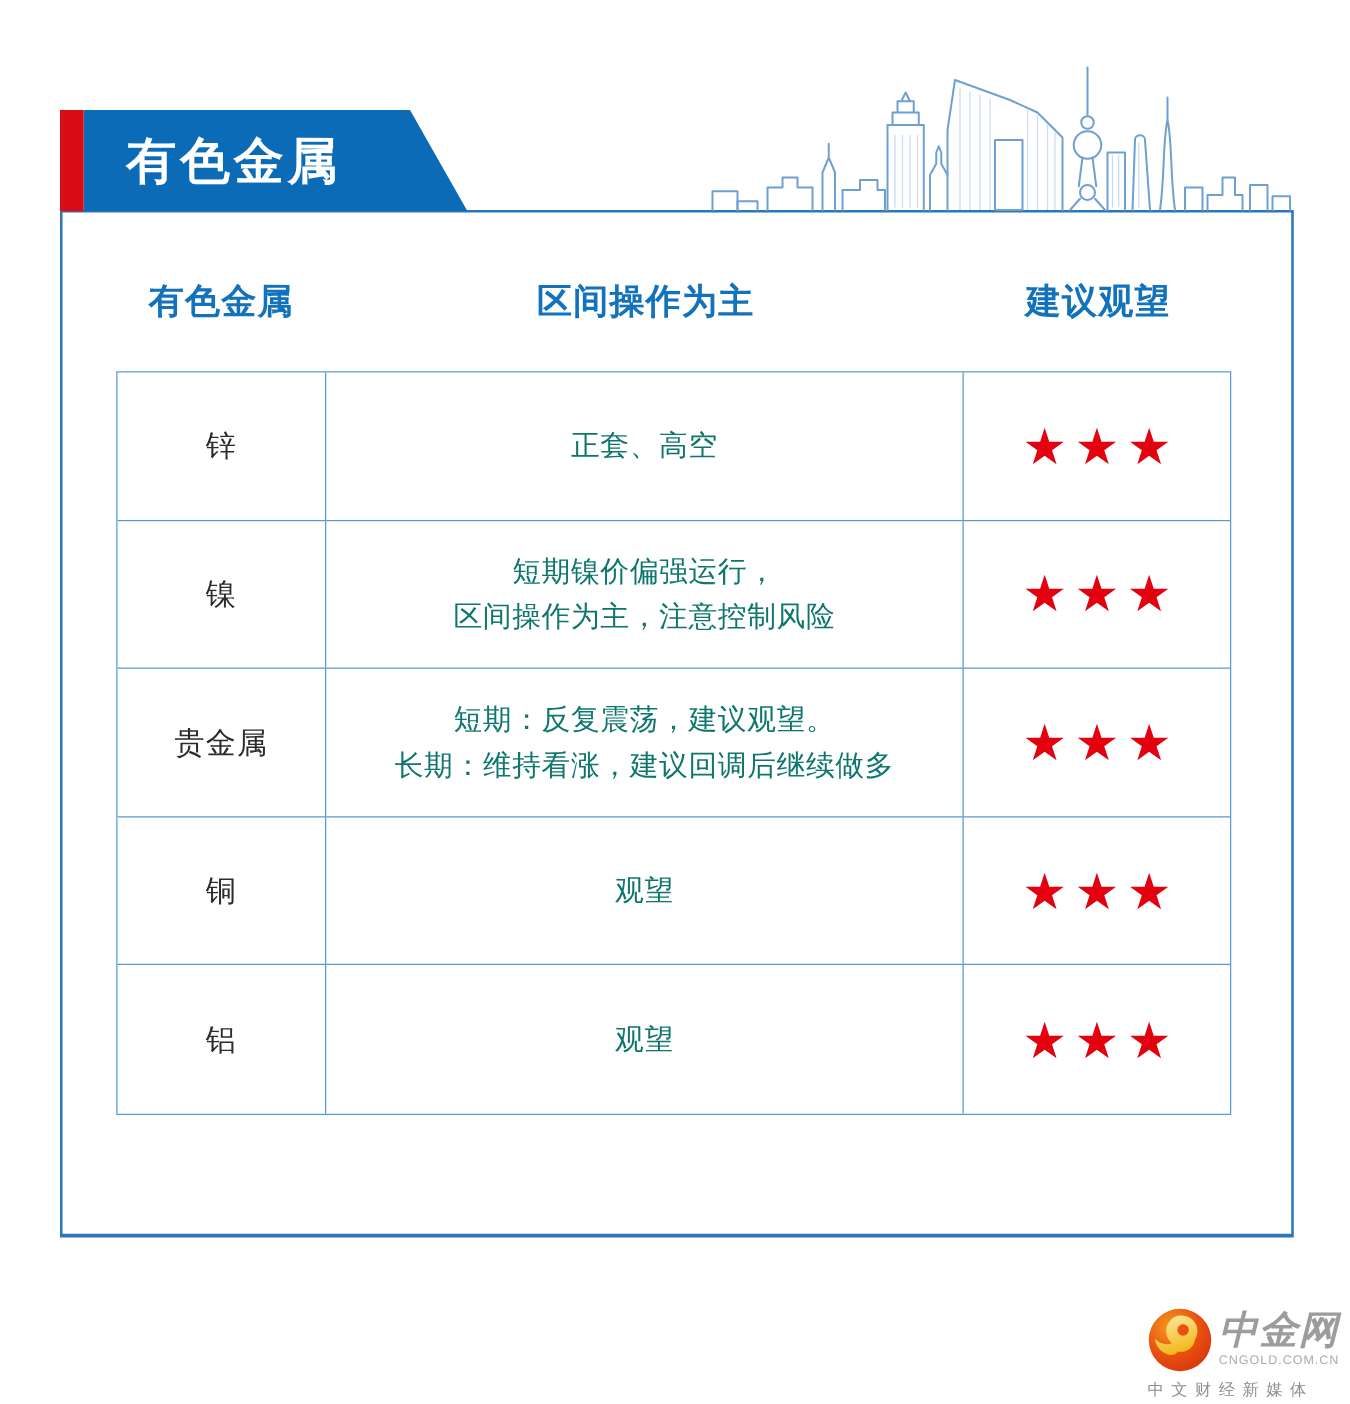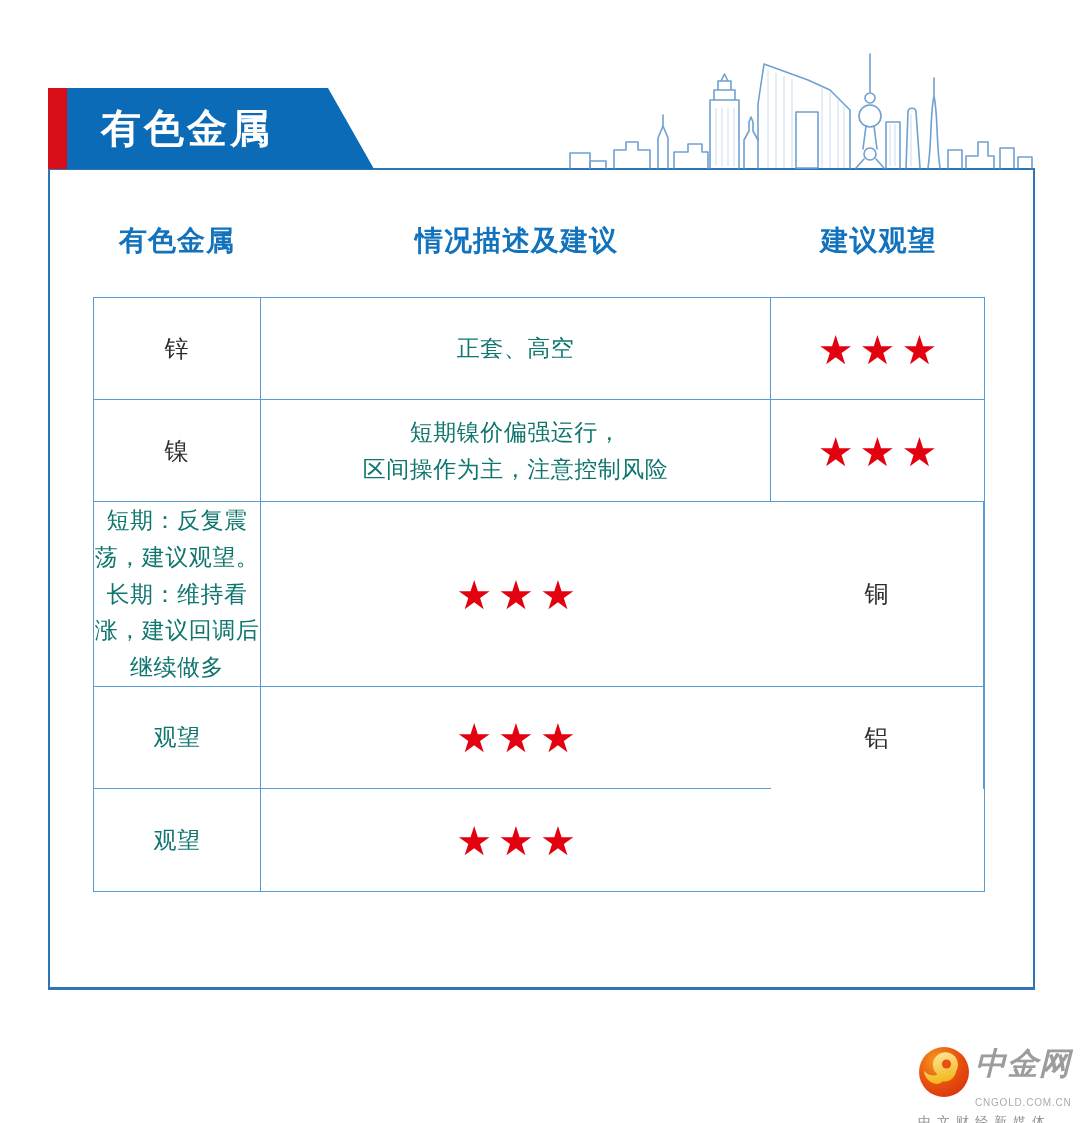--- a/index.html
+++ b/index.html
@@ -135,21 +135,21 @@
     color: #9c9c9c;
     line-height: 1.05;
     letter-spacing: 1px;
     white-space: nowrap;
     font-style: italic;
   }
   .logo-domain {
     font-size: 10px;
     color: #ababab;
     letter-spacing: 0.8px;
-    margin-top: 16px;
+    margin-top: 2px;
     white-space: nowrap;
   }
   .logo-tagline {
     font-size: 13px;
     color: #8e8e8e;
     letter-spacing: 6px;
     margin-top: 5px;
     white-space: nowrap;
   }
 </style>
@@ -195,35 +195,36 @@
 
   <div class="banner">
     <div class="banner-red"></div>
     <div class="banner-blue">
       <span class="banner-title">有色金属</span>
     </div>
   </div>
 
   <div class="col-headers">
     <div class="col-header">有色金属</div>
-    <div class="col-header">情况描述及建议</div>
+    <div class="col-header">区间操作为主</div>
     <div class="col-header">建议观望</div>
   </div>
 
   <div class="metal-table">
 
     <div class="cell cell-name">锌</div>
     <div class="cell cell-desc">正套、高空</div>
     <div class="cell cell-stars last-col">★★★</div>
 
     <div class="cell cell-name">镍</div>
     <div class="cell cell-desc">短期镍价偏强运行，
 区间操作为主，注意控制风险</div>
     <div class="cell cell-stars last-col">★★★</div>
 
+    <div class="cell cell-name">贵金属</div>
     <div class="cell cell-desc">短期：反复震荡，建议观望。
 长期：维持看涨，建议回调后继续做多</div>
     <div class="cell cell-stars last-col">★★★</div>
 
     <div class="cell cell-name">铜</div>
     <div class="cell cell-desc">观望</div>
     <div class="cell cell-stars last-col">★★★</div>
 
     <div class="cell cell-name last-row">铝</div>
     <div class="cell cell-desc last-row">观望</div>

